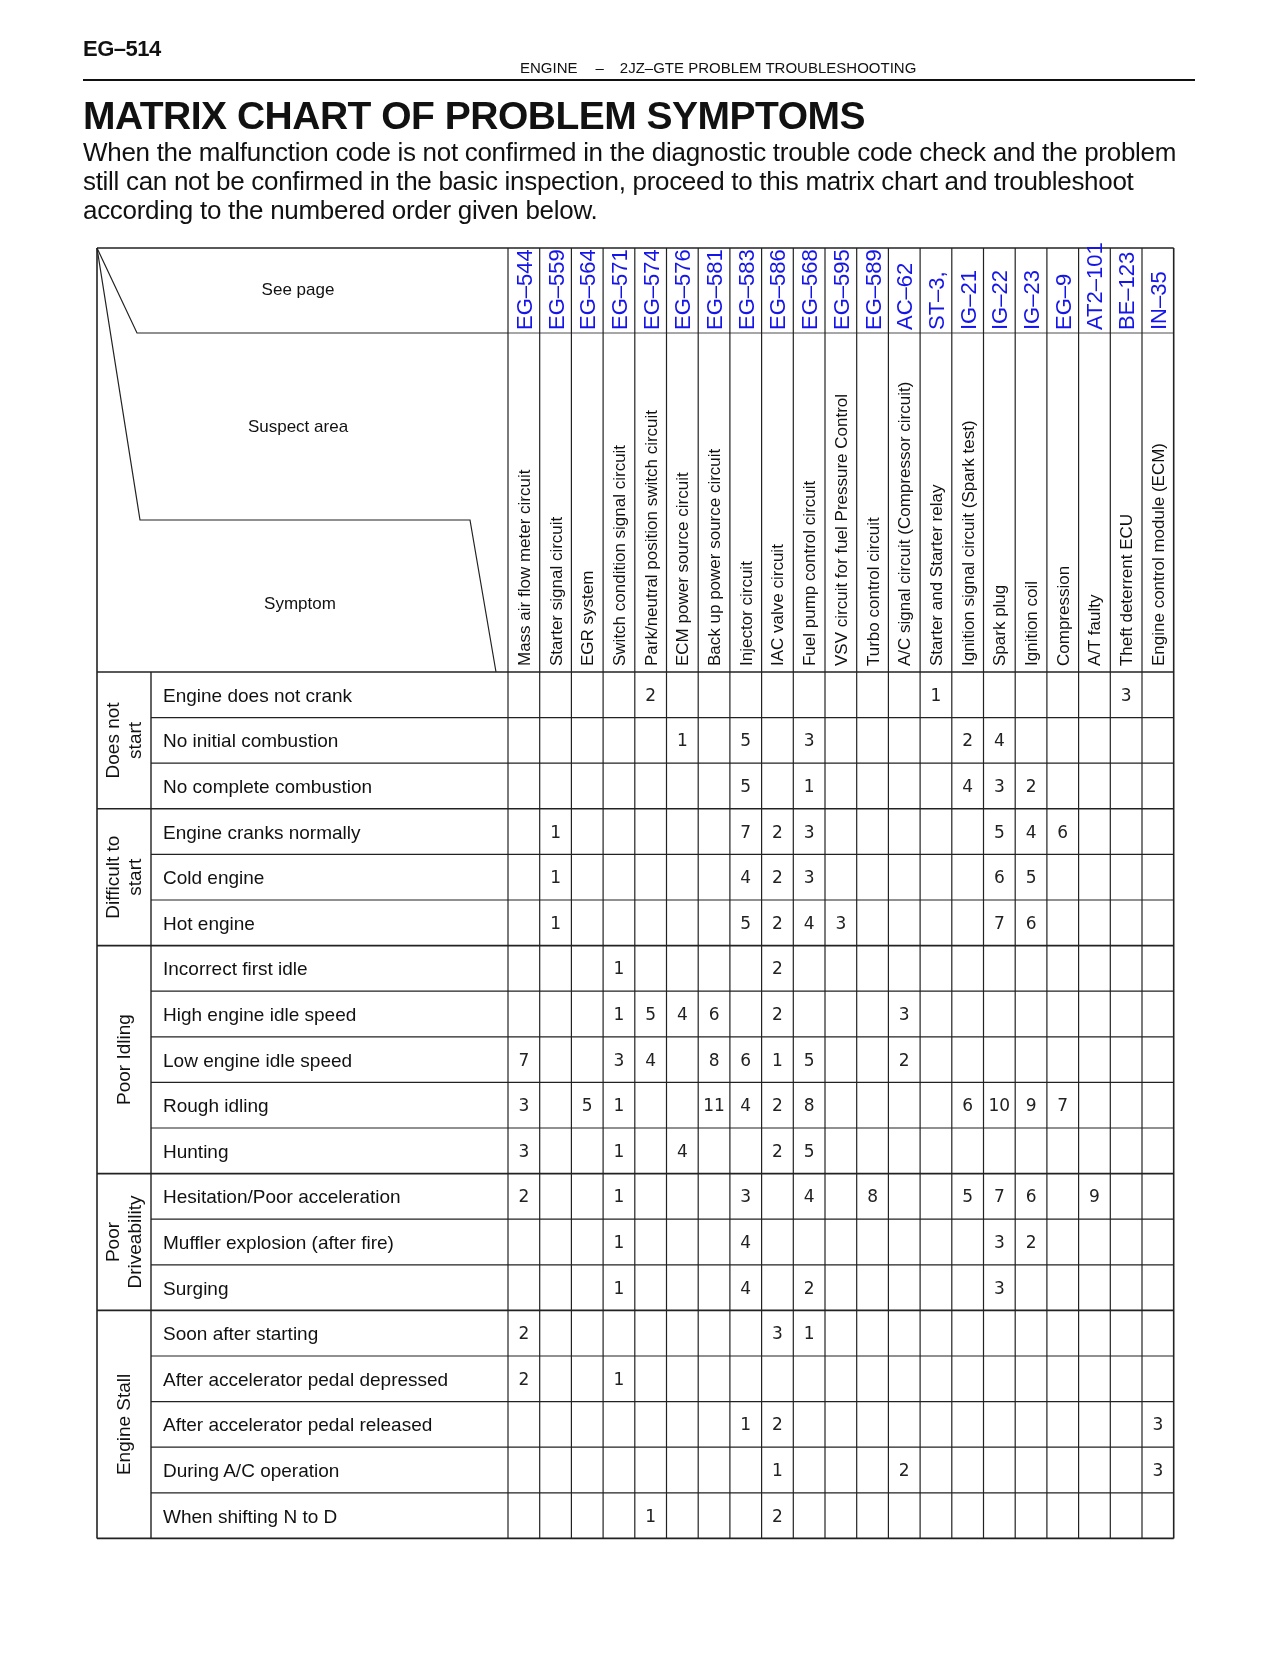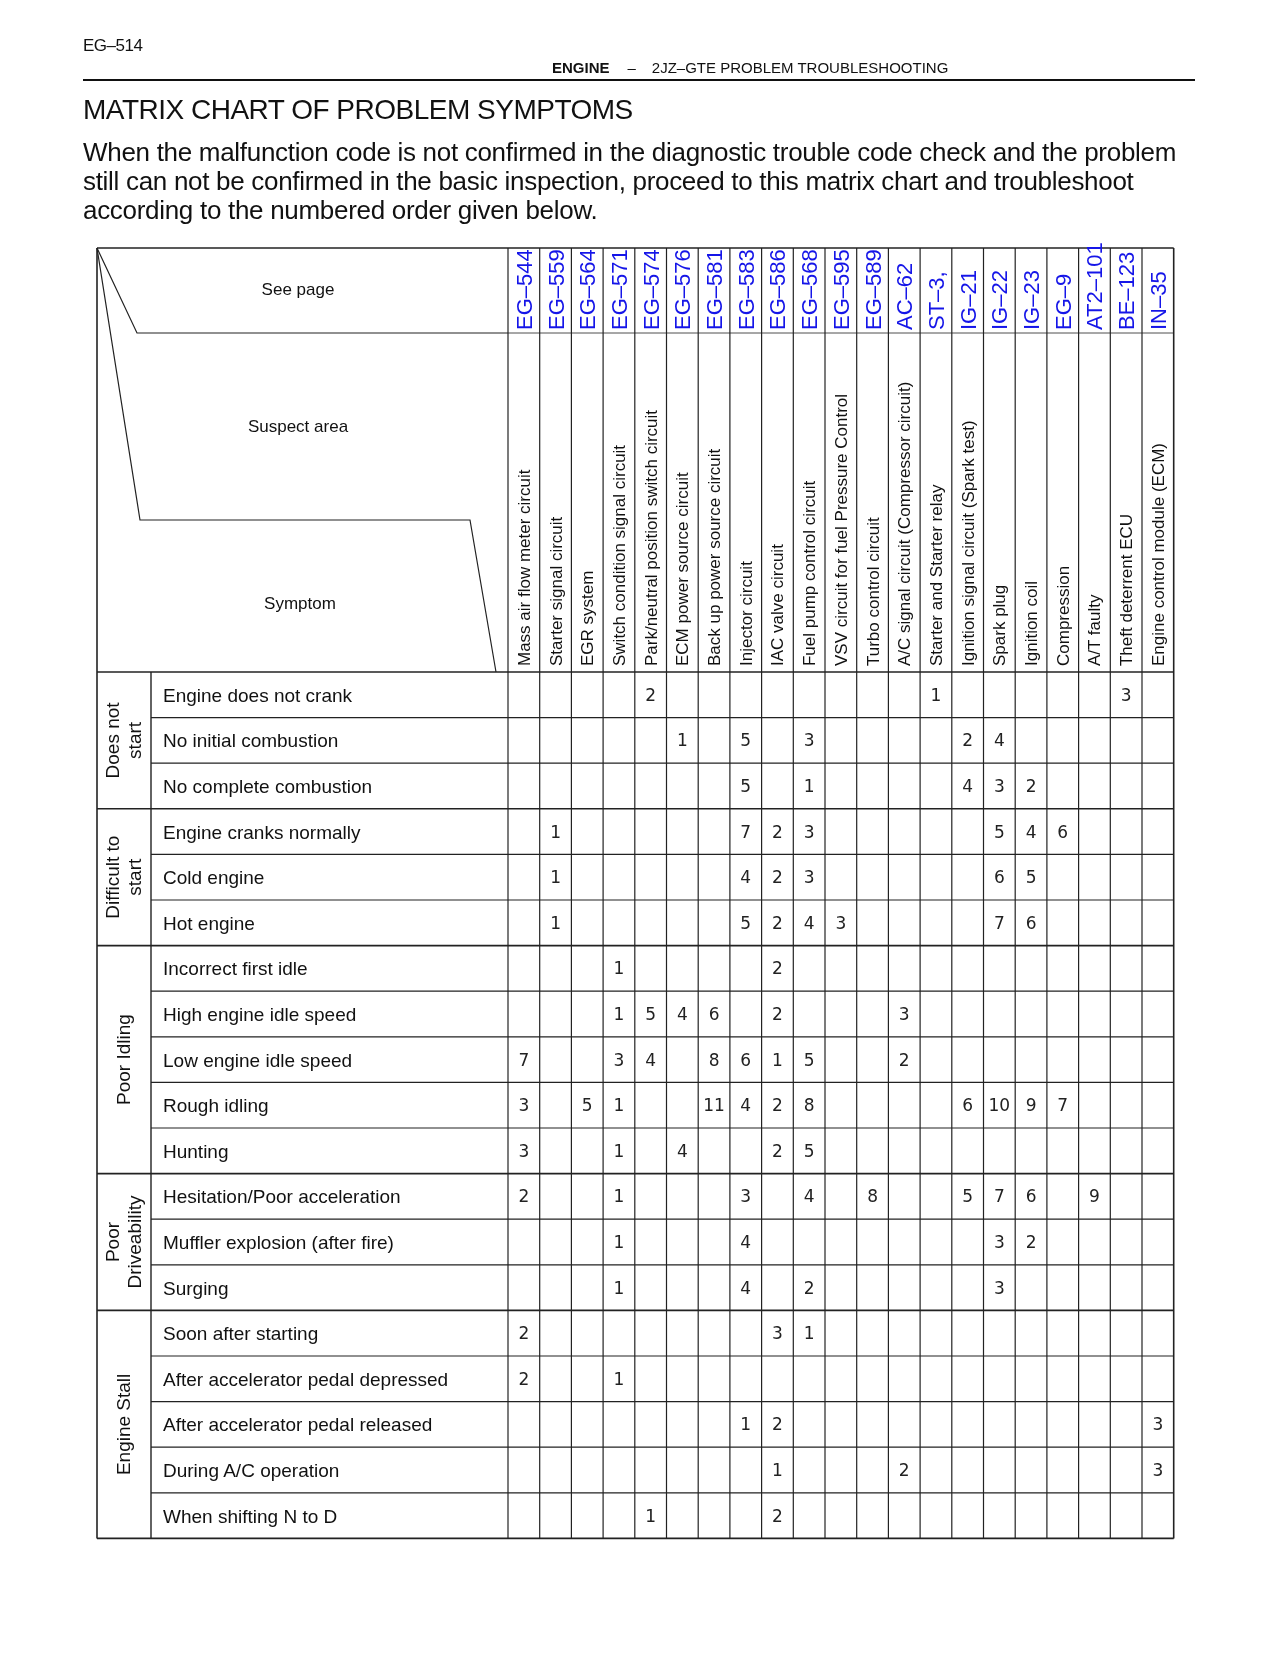--- a/index.html
+++ b/index.html
@@ -1,22 +1,22 @@
 <!DOCTYPE html>
 <html><head>
 <meta charset="utf-8">
 <style>
   html, body { margin: 0; padding: 0; background: #ffffff; }
   body { width: 1280px; height: 1656px; position: relative; font-family: "Liberation Sans", sans-serif; color: #111; overflow: hidden; }
-  .page-num { position: absolute; left: 83px; top: 36px; font-size: 17px; font-weight: normal; letter-spacing: -0.5px; }
+  .page-num { position: absolute; left: 83px; top: 36px; font-size: 22px; font-weight: bold; letter-spacing: -0.5px; }
   .running-head { position: absolute; left: 520px; top: 59px; font-size: 15px; white-space: nowrap; }
-  .running-head .b { font-weight: bold; margin-left: 32px; }
+  .running-head .b { font-weight: normal; }
   .running-head .dash { margin: 0 16px 0 18px; }
   .rule { position: absolute; left: 83px; top: 79px; width: 1112px; height: 2px; background: #111; }
-  h1.title { position: absolute; left: 83px; top: 94px; margin: 0; font-size: 28px; font-weight: normal; letter-spacing: -0.5px; }
+  h1.title { position: absolute; left: 83px; top: 94px; margin: 0; font-size: 39px; font-weight: bold; letter-spacing: -0.5px; }
   .intro { position: absolute; left: 83px; top: 138px; width: 1120px; margin: 0; font-size: 26px; line-height: 29px; letter-spacing: -0.3px; }
 
   #matrix { position: absolute; left: 0; top: 0; width: 1280px; height: 1656px; }
   #matrix line { stroke: #222; }
   .hdr-text { font-size: 17px; fill: #111; }
   .page-ref { font-size: 22px; fill: #1515e8; }
   .suspect-text { font-size: 17px; fill: #111; }
   .symptom-text { font-size: 19px; fill: #111; }
   .cat-text { font-size: 19px; fill: #111; }
   .cell-val { font-size: 17px; fill: #222; font-family: "DejaVu Sans", sans-serif; }

